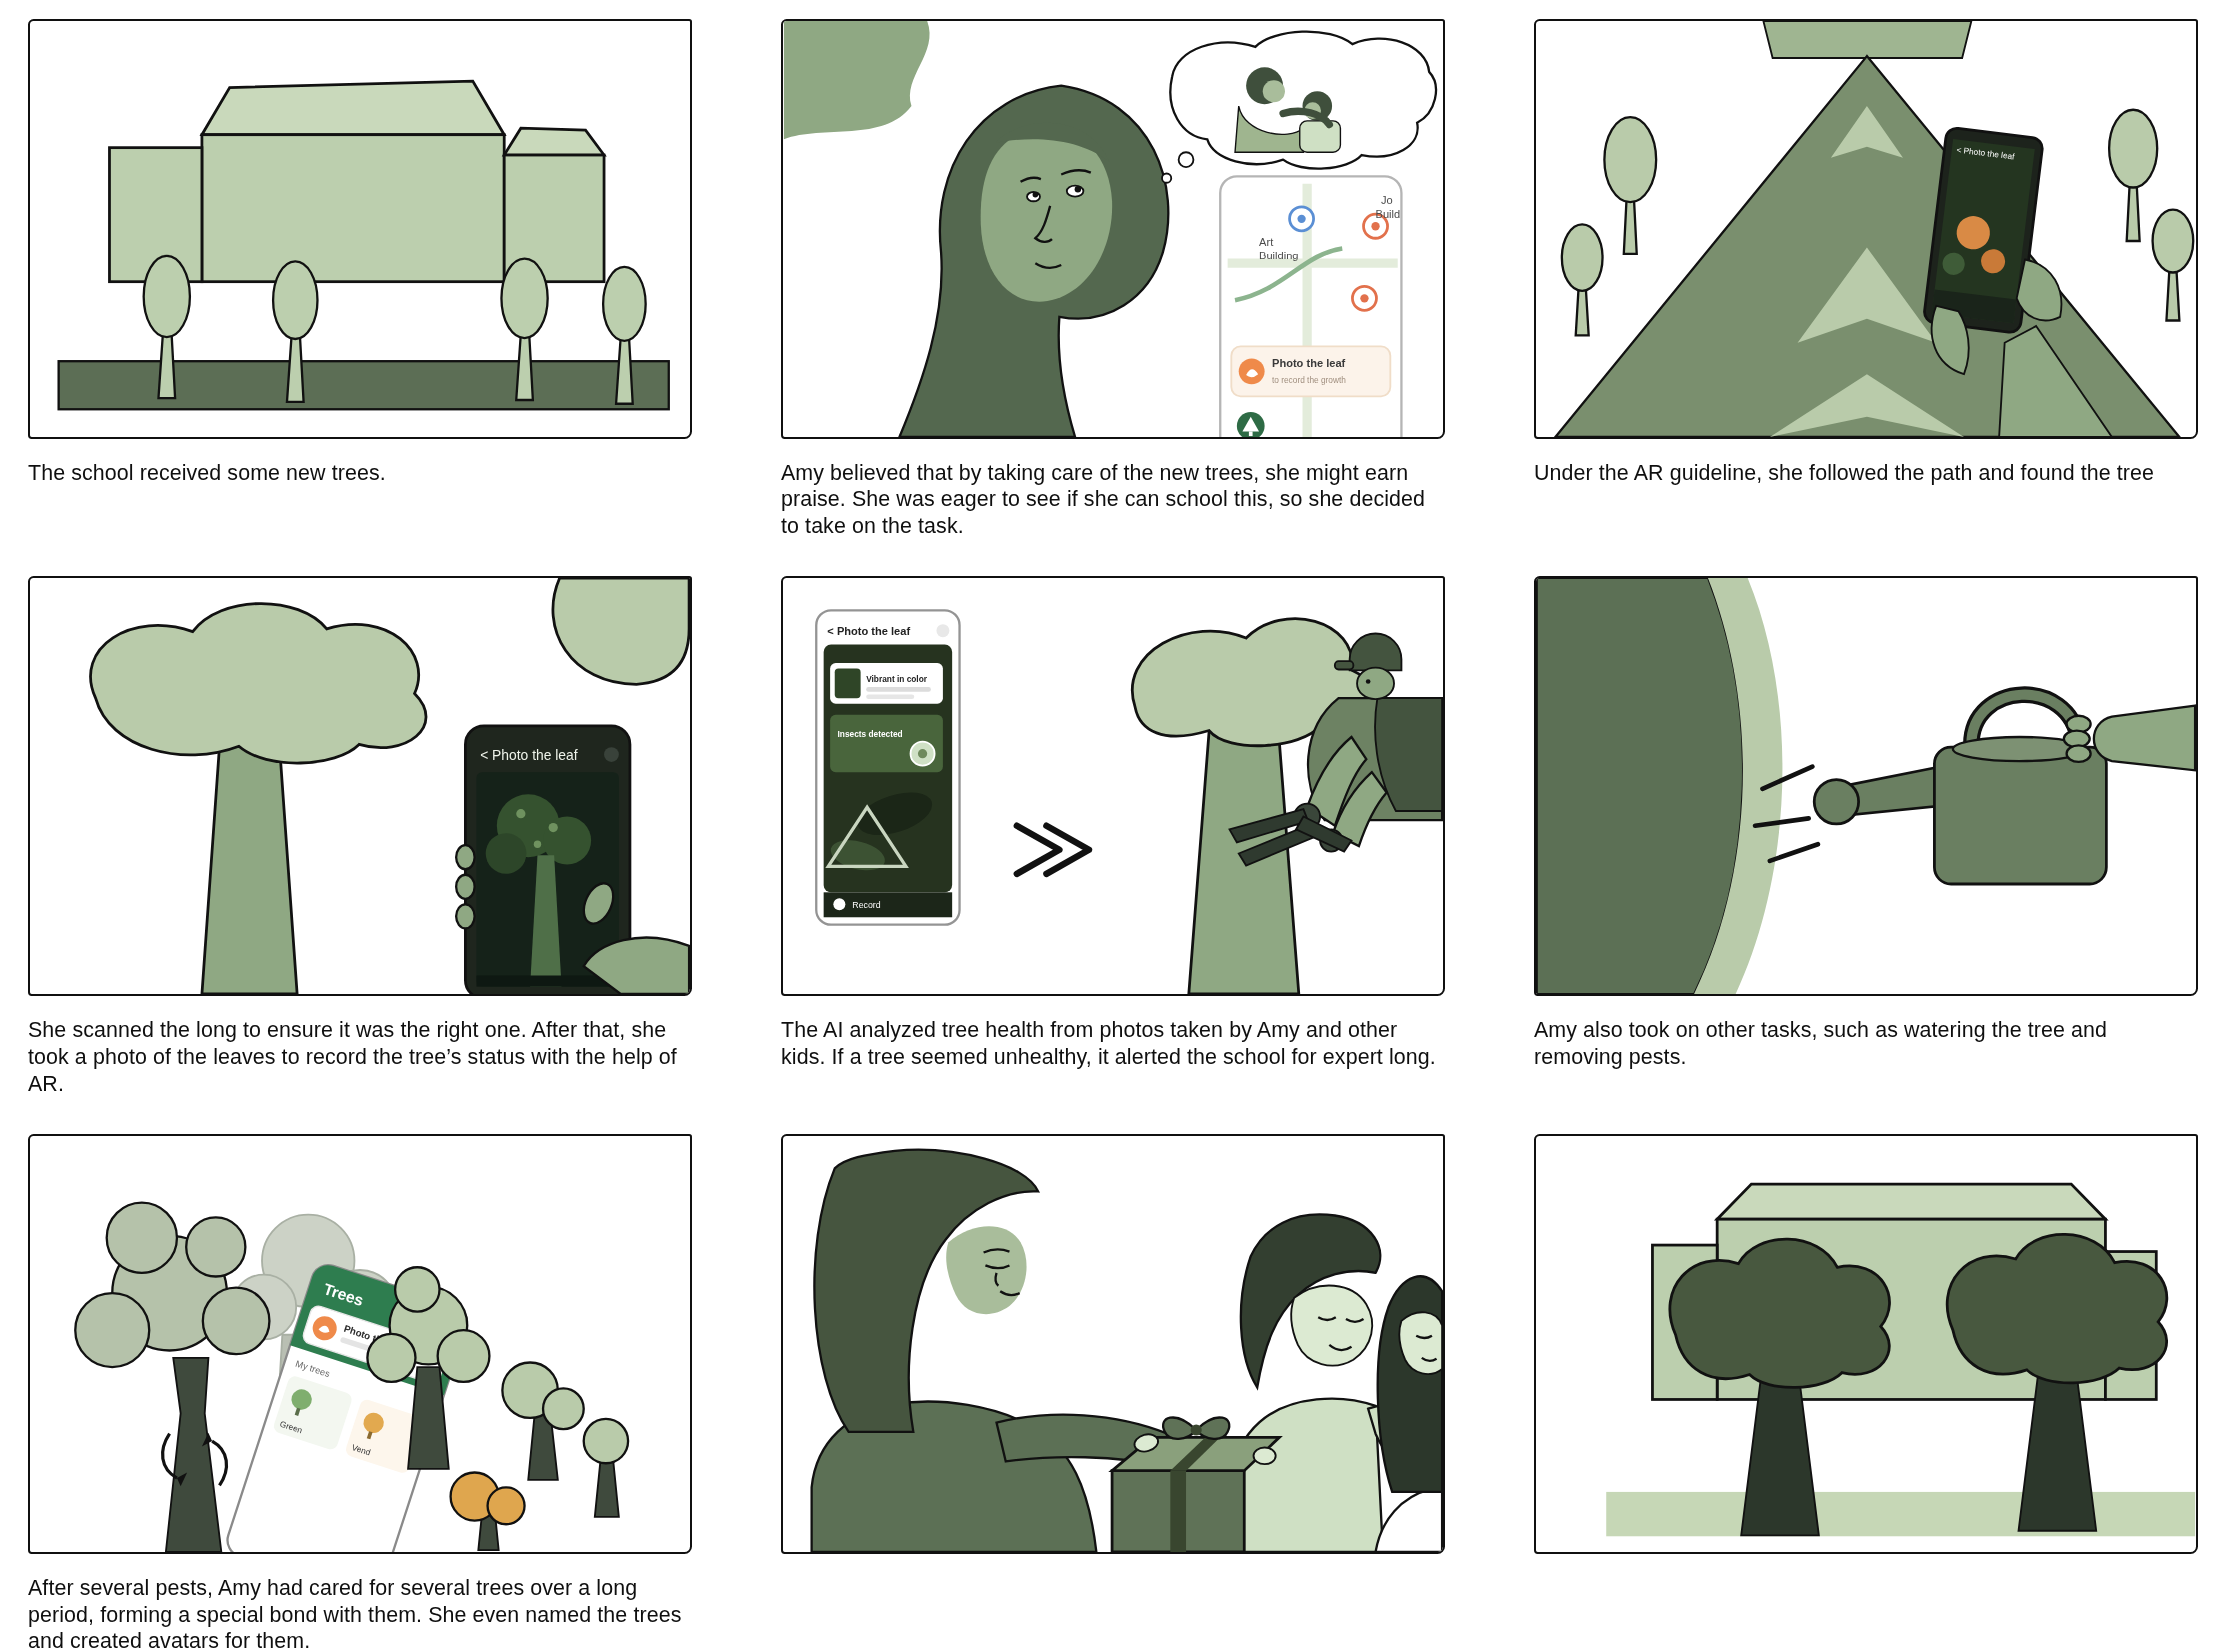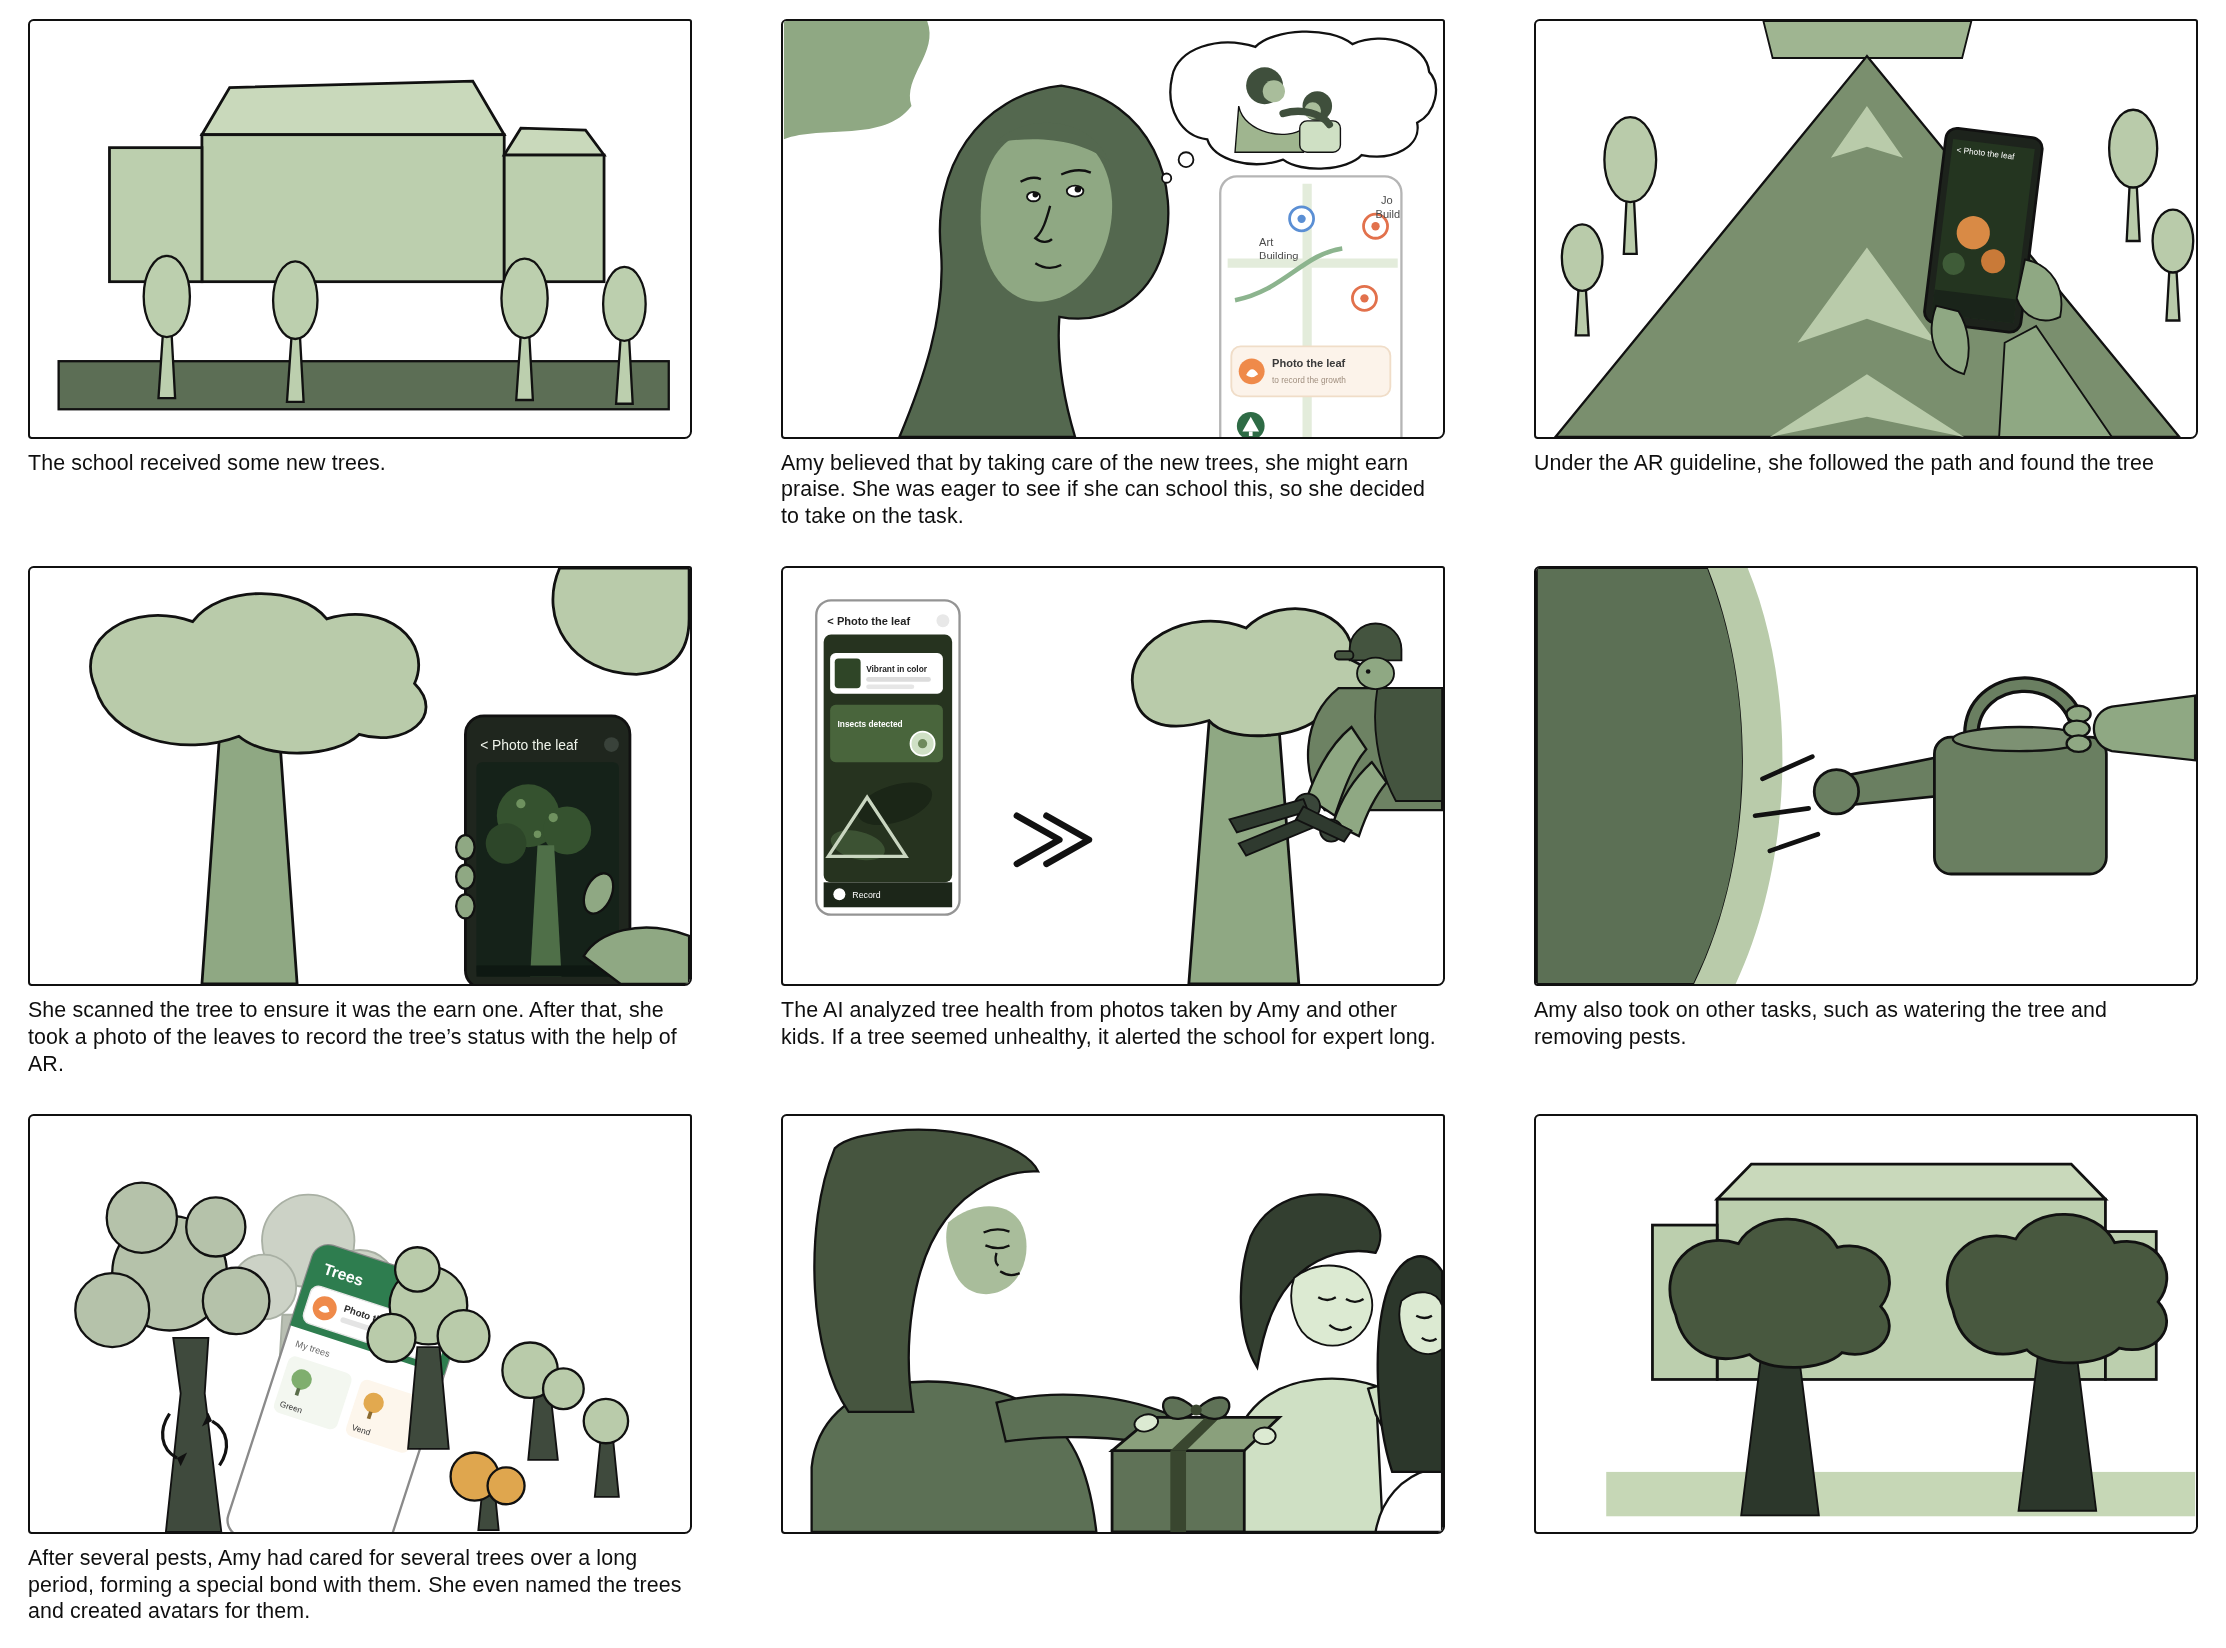--- a/index.html
+++ b/index.html
@@ -4,21 +4,21 @@
 <title>Storyboard</title>
 <style>
   html,body{margin:0;padding:0;background:#ffffff;}
   body{width:2226px;height:1648px;overflow:hidden;font-family:"Liberation Sans",sans-serif;color:#0f0f0f;}
   .board{box-sizing:border-box;width:2226px;height:1648px;padding:18.6px 28px 9.3px 28px;
          display:grid;grid-template-columns:repeat(3,664px);column-gap:89px;row-gap:15px;}
   .cell{display:flex;flex-direction:column;}
   .panel{width:664px;height:420px;background:#fff;border:2.8px solid #101010;box-sizing:border-box;
          border-radius:5.6px 2.8px 7.5px 3.7px;overflow:hidden;position:relative;}
   .panel svg{display:block;width:100%;height:100%;}
-  .caption{margin-top:11px;font-size:21.4px;line-height:1.25;letter-spacing:0.1px;max-width:658px;}
+  .caption{margin-top:21px;font-size:21.4px;line-height:1.25;letter-spacing:0.1px;max-width:658px;}
   svg text{font-family:"Liberation Sans",sans-serif;}
 </style>
 </head>
 <body>
 
 <div class="board">
 
   <div class="cell">
     <div class="panel">
       <svg viewBox="0 0 712 450" role="img">
@@ -178,21 +178,21 @@
         </g>
         <g fill="#8fa883" stroke="#111" stroke-width="2.5">
           <path d="M712,398 C660,378 613,394 598,420 L638,450 L712,450 Z"></path>
           <ellipse cx="614" cy="352" rx="14" ry="23" transform="rotate(24 614 352)"></ellipse>
           <ellipse cx="470" cy="302" rx="10" ry="13"></ellipse>
             <ellipse cx="470" cy="334" rx="10" ry="13"></ellipse>
             <ellipse cx="470" cy="366" rx="10" ry="13"></ellipse>
         </g>
       </svg>
     </div>
-    <p class="caption">She scanned the tree to ensure it was the earn one. After that, she took a photo of the leaves to record the tree’s status with the help of AR.</p>
+    <p class="caption">She scanned the long to ensure it was the right one. After that, she took a photo of the leaves to record the tree’s status with the help of AR.</p>
   </div>
 
   <div class="cell">
     <div class="panel">
       <svg viewBox="0 0 712 450" role="img">
         <g>
           <rect x="35" y="35" width="155" height="340" rx="16" fill="#fff" stroke="#949494" stroke-width="2.5"></rect>
           <text x="47" y="62" font-size="12" font-weight="bold" fill="#222">&lt; Photo the leaf</text>
           <circle cx="172" cy="57" r="7" fill="#e8e8e8"></circle>
           <rect x="43" y="72" width="139" height="268" rx="8" fill="#26331f"></rect>

